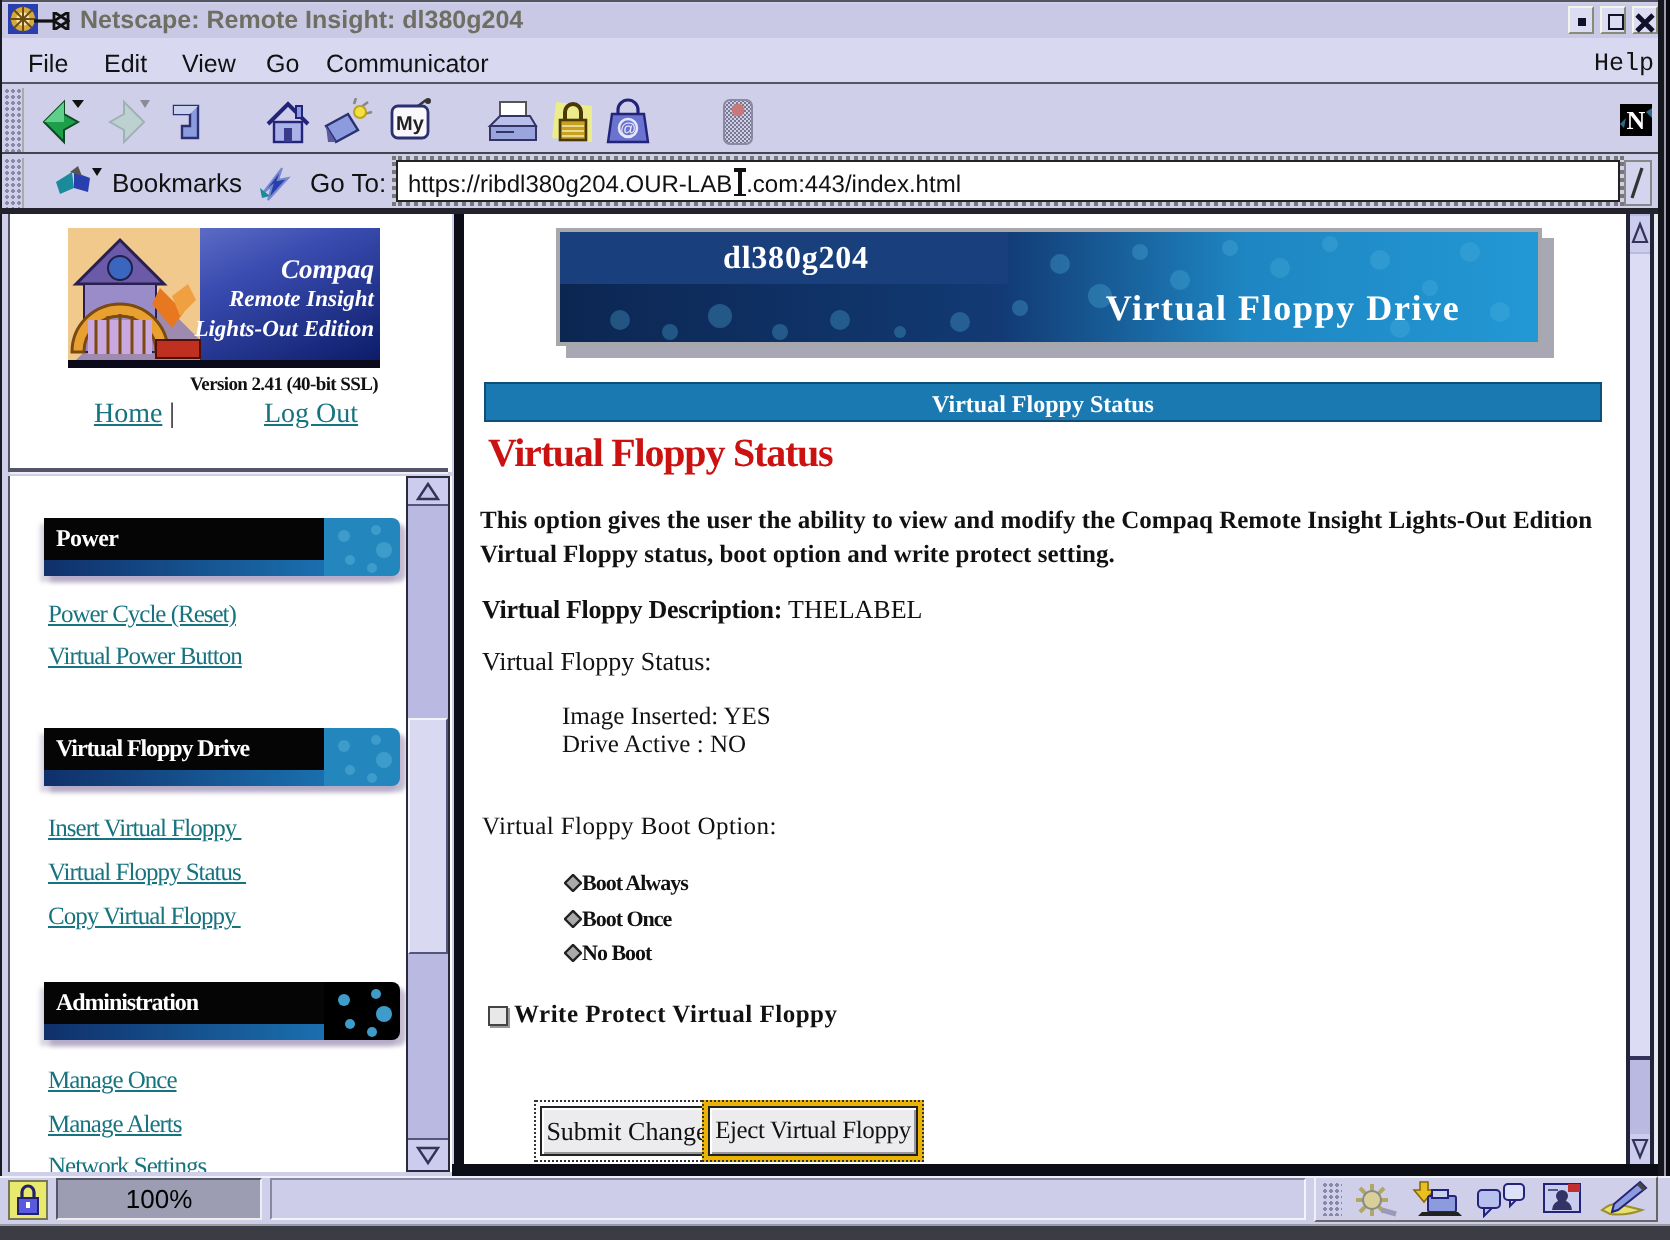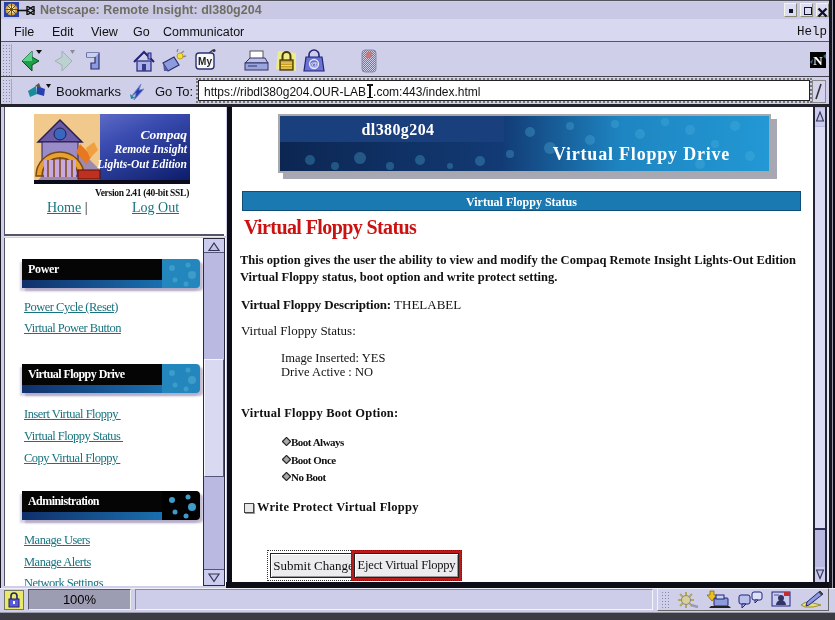--- a/index.html
+++ b/index.html
@@ -265,21 +265,21 @@
           <circle cx="26" cy="6" r="2.5"></circle>
           <circle cx="30" cy="16" r="4"></circle>
           <circle cx="13" cy="21" r="2.5"></circle>
           <circle cx="24" cy="25" r="2.5"></circle>
         </g>
       </svg>
     <div class="abs" style="left:0;top:0;width:140px;height:21px;background:#050505;"></div>
     <div class="abs" style="left:0;top:21px;width:140px;height:8px;background:linear-gradient(90deg,#10306a,#1a6fae);"></div>
     <div class="abs serif" style="left:6px;top:3px;font-size:12px;font-weight:bold;color:#fff;letter-spacing:-0.55px;">Administration</div>
   </div>
-  <div class="abs serif" style="left:23px;top:295px;font-size:12.5px;color:#17737f;text-decoration:underline;letter-spacing:-0.5px;">Manage Users</div>
+  <div class="abs serif" style="left:23px;top:295px;font-size:12.5px;color:#17737f;text-decoration:underline;letter-spacing:-0.5px;">Manage Once</div>
   <div class="abs serif" style="left:23px;top:317px;font-size:12.5px;color:#17737f;text-decoration:underline;letter-spacing:-0.5px;">Manage Alerts</div>
   <div class="abs serif" style="left:23px;top:338px;font-size:12.5px;color:#17737f;text-decoration:underline;letter-spacing:-0.5px;">Network Settings</div>
 </div>
 
 <div class="abs" style="left:203px;top:238px;width:22px;height:348px;background:#b9b9e2;border:1px solid #2a2a3e;box-sizing:border-box;"></div>
 <div class="abs" style="left:204px;top:239px;width:20px;height:14px;background:#ccccee;border-bottom:1px solid #55557a;box-sizing:border-box;">
   <svg width="20" height="13" viewBox="0 0 20 13">
       <path d="M10 3 L15 10.5 L5 10.5 Z" fill="#c4c4ea" stroke="#333355" stroke-width="1.2"></path>
     </svg>
 </div>
@@ -327,21 +327,21 @@
 
   <div class="abs" style="left:10px;top:84px;width:559px;height:20px;background:#1b79b2;border:1px solid #0e4e77;box-sizing:border-box;">
     <div class="abs serif" style="left:0;top:3px;width:557px;text-align:center;font-size:12px;font-weight:bold;color:#fff;">Virtual Floppy Status</div>
   </div>
   <div class="abs serif" style="left:12px;top:109px;font-size:20px;font-weight:bold;color:#cc1111;letter-spacing:-0.6px;">Virtual Floppy Status</div>
   <div class="abs serif" style="left:8px;top:145px;font-size:12.5px;font-weight:bold;color:#111;line-height:16.5px;white-space:nowrap;">This option gives the user the ability to view and modify the Compaq Remote Insight Lights-Out Edition<br>Virtual Floppy status, boot option and write protect setting.</div>
   <div class="abs serif" style="left:9px;top:190px;font-size:13px;color:#111;"><b style="letter-spacing:-0.15px;">Virtual Floppy Description:</b> THELABEL</div>
   <div class="abs serif" style="left:9px;top:216px;font-size:13px;color:#111;">Virtual Floppy Status:</div>
   <div class="abs serif" style="left:49px;top:244px;font-size:12.5px;color:#111;">Image Inserted: YES</div>
   <div class="abs serif" style="left:49px;top:258px;font-size:12.5px;color:#111;">Drive Active : NO</div>
-  <div class="abs serif" style="left:9px;top:299px;font-size:12.5px;font-weight:bold;color:#111;letter-spacing:0.2px;">Virtual Floppy Boot Option:</div>
+  <div class="abs serif" style="left:9px;top:299px;font-size:12.5px;font-weight:normal;color:#111;letter-spacing:0.2px;">Virtual Floppy Boot Option:</div>
 
   <svg class="abs" style="left:50px;top:330px;" width="9" height="9" viewBox="0 0 10 10">
       <path d="M5 0.5 L9.5 5 L5 9.5 L0.5 5 Z" fill="#aaa" stroke="#222" stroke-width="1.3"></path>
     </svg>
   <div class="abs serif" style="left:59px;top:329px;font-size:11px;font-weight:bold;color:#111;letter-spacing:-0.5px;">Boot Always</div>
   <svg class="abs" style="left:50px;top:348px;" width="9" height="9" viewBox="0 0 10 10">
       <path d="M5 0.5 L9.5 5 L5 9.5 L0.5 5 Z" fill="#aaa" stroke="#222" stroke-width="1.3"></path>
     </svg>
   <div class="abs serif" style="left:59px;top:347px;font-size:11px;font-weight:bold;color:#111;letter-spacing:-0.5px;">Boot Once</div>
   <svg class="abs" style="left:50px;top:365px;" width="9" height="9" viewBox="0 0 10 10">
@@ -350,21 +350,21 @@
   <div class="abs serif" style="left:59px;top:364px;font-size:11px;font-weight:bold;color:#111;letter-spacing:-0.5px;">No Boot</div>
 
   <div class="abs" style="left:12px;top:396px;width:10px;height:10px;background:#e8e8e8;border:1px solid #444;box-sizing:border-box;box-shadow:1px 1px 0 #999;"></div>
   <div class="abs serif" style="left:25px;top:393px;font-size:12.5px;font-weight:bold;color:#111;letter-spacing:0.25px;">Write Protect Virtual Floppy</div>
 
   <div class="abs" style="left:11px;top:443px;width:98px;height:31px;border:1px dotted #333;box-sizing:border-box;background:#fdfdfd;margin-left:24px;">
     <div class="abs" style="left:2px;top:2px;width:92px;height:25px;background:#ececee;border:1px solid #222;box-shadow:inset 1px 1px 0 #fff, inset -1px -1px 0 #999;box-sizing:border-box;text-align:center;white-space:nowrap;">
       <span class="serif" style="font-size:13px;color:#111;line-height:23px;">Submit Changes</span>
     </div>
   </div>
-  <div class="abs" style="left:119px;top:443px;width:111px;height:31px;border:1px dotted #333;box-sizing:border-box;background:#b91c1c;">
+  <div class="abs" style="left:119px;top:443px;width:111px;height:31px;border:1px dotted #333;box-sizing:border-box;background:#eab308;">
     <div class="abs" style="left:2px;top:2px;width:105px;height:25px;background:#ececee;border:1px solid #222;box-shadow:inset 1px 1px 0 #fff, inset -1px -1px 0 #999;box-sizing:border-box;text-align:center;white-space:nowrap;">
       <span class="serif" style="font-size:12.5px;color:#111;line-height:23px;letter-spacing:-0.2px;">Eject Virtual Floppy</span>
     </div>
   </div>
 </div>
 
 <div class="abs" style="left:226px;top:582px;width:609px;height:6px;background:#0d0d18;"></div>
 
 <div class="abs" style="left:813px;top:107px;width:14px;height:475px;background:#b9b9e2;border-left:2px solid #222438;border-right:2px solid #222438;box-sizing:border-box;"></div>
 <div class="abs" style="left:815px;top:108px;width:10px;height:18px;background:#ccccee;">

